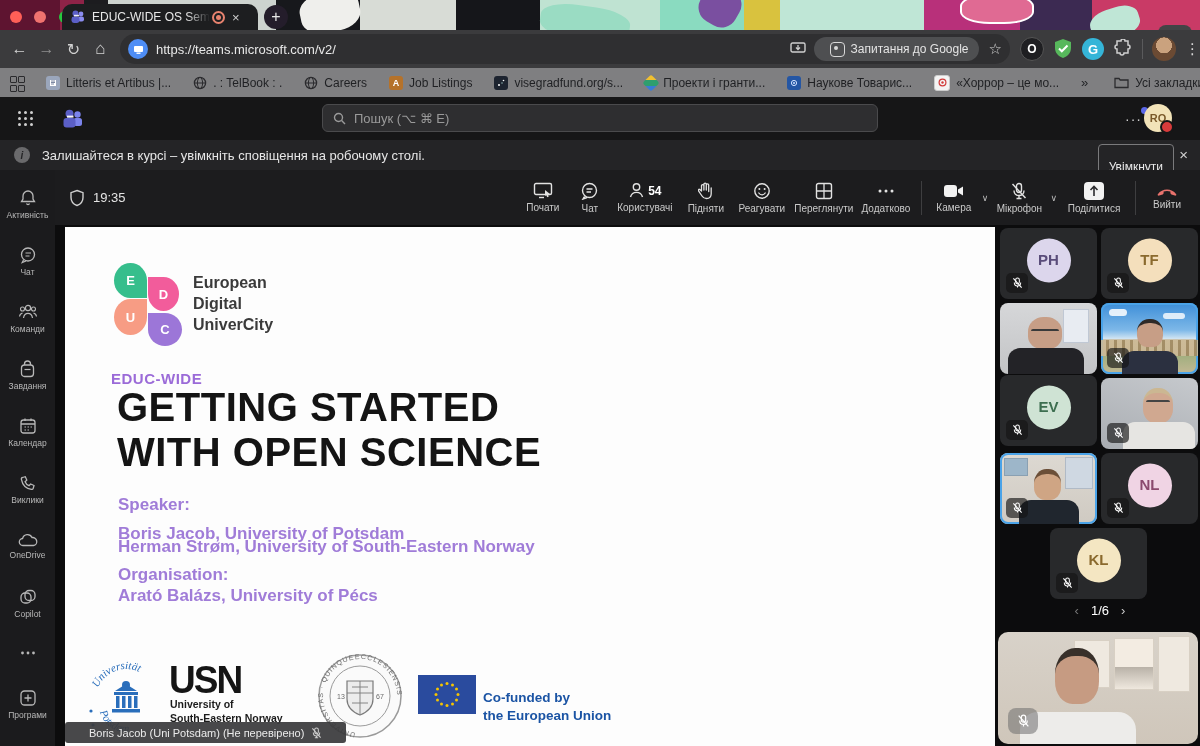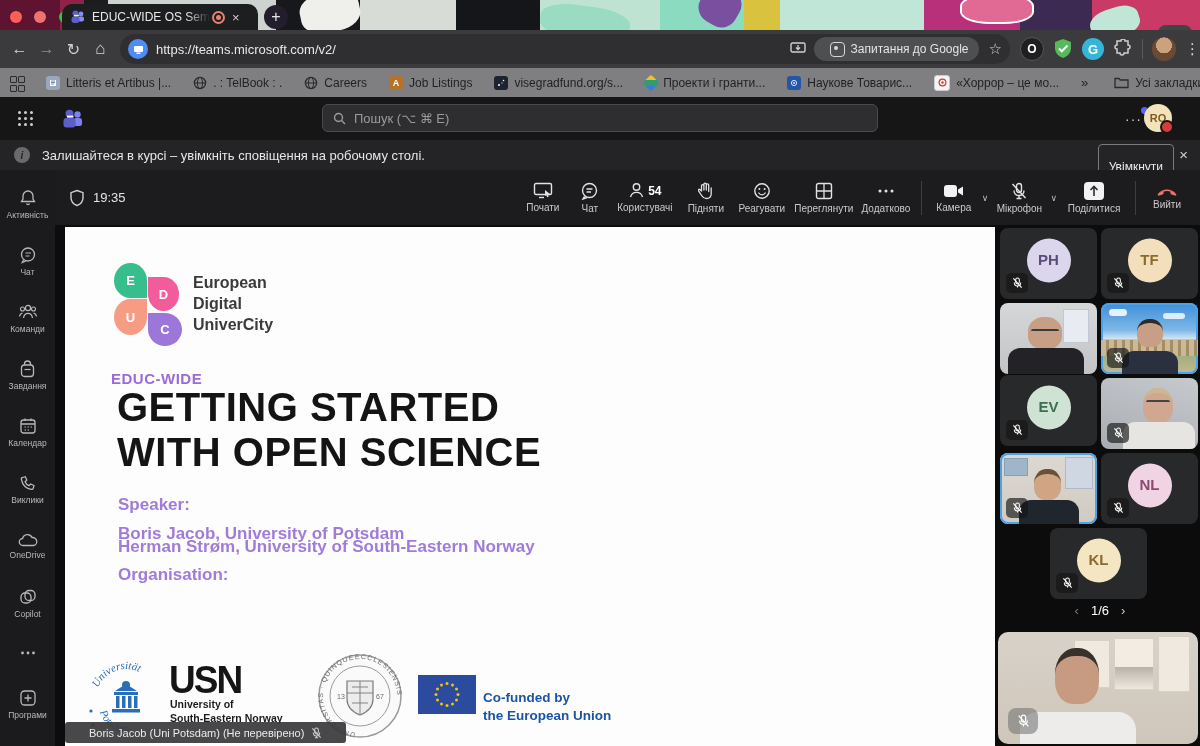--- a/index.html
+++ b/index.html
@@ -518,20 +518,21 @@
       <div class="slide-title">
         <div>GETTING STARTED</div>
         <div>WITH OPEN SCIENCE</div>
       </div>
 
       <div class="ptext" style="top:268px;">Speaker:</div>
       <div class="ptext" style="top:289px;margin-top:8px;">Boris Jacob, University of Potsdam</div>
       <div class="ptext" style="top:310px;">Herman Strøm, University of South-Eastern Norway</div>
 
       <div class="ptext" style="top:338px;">Organisation:</div>
+      <div class="ptext" style="top:359px;">Arató Balázs, University of Pécs</div>
 
 
       <svg class="ab" style="left:18px;top:426px;" width="86" height="90" viewBox="0 0 86 90">
         <defs>
           <path id="arcTop" d="M 13 46 A 30 30 0 1 1 73 46" fill="none"></path>
           <path id="arcBot" d="M 16 52 A 27 27 0 0 0 70 52" fill="none"></path>
         </defs>
         <text font-size="11" font-style="italic" fill="#2a6ebb" font-family="Liberation Serif, serif">
           <textPath href="#arcTop" startOffset="12%">Universität</textPath>
         </text>

